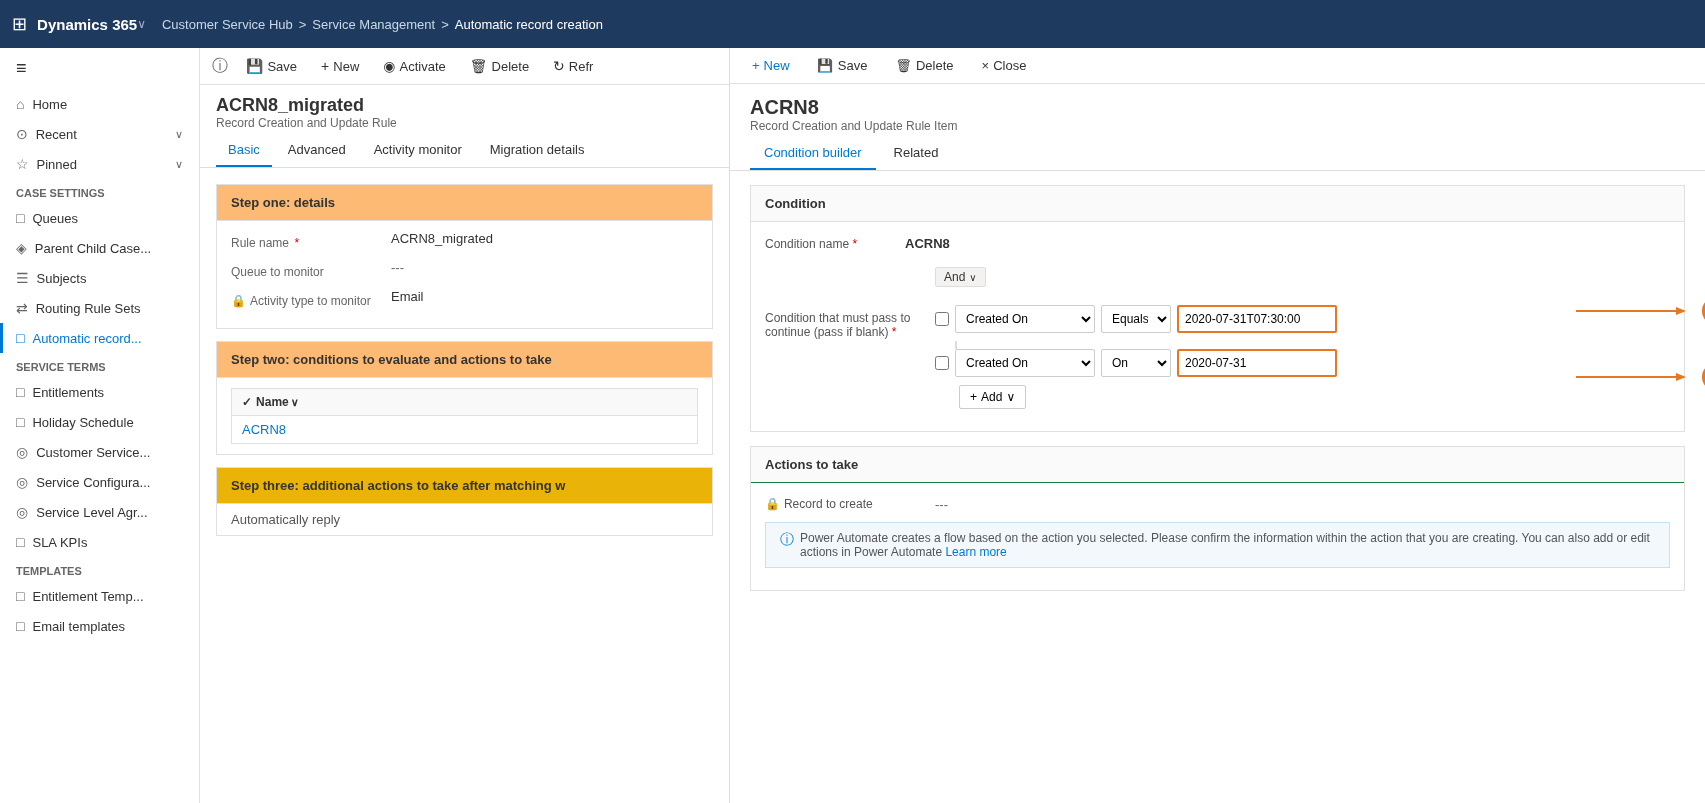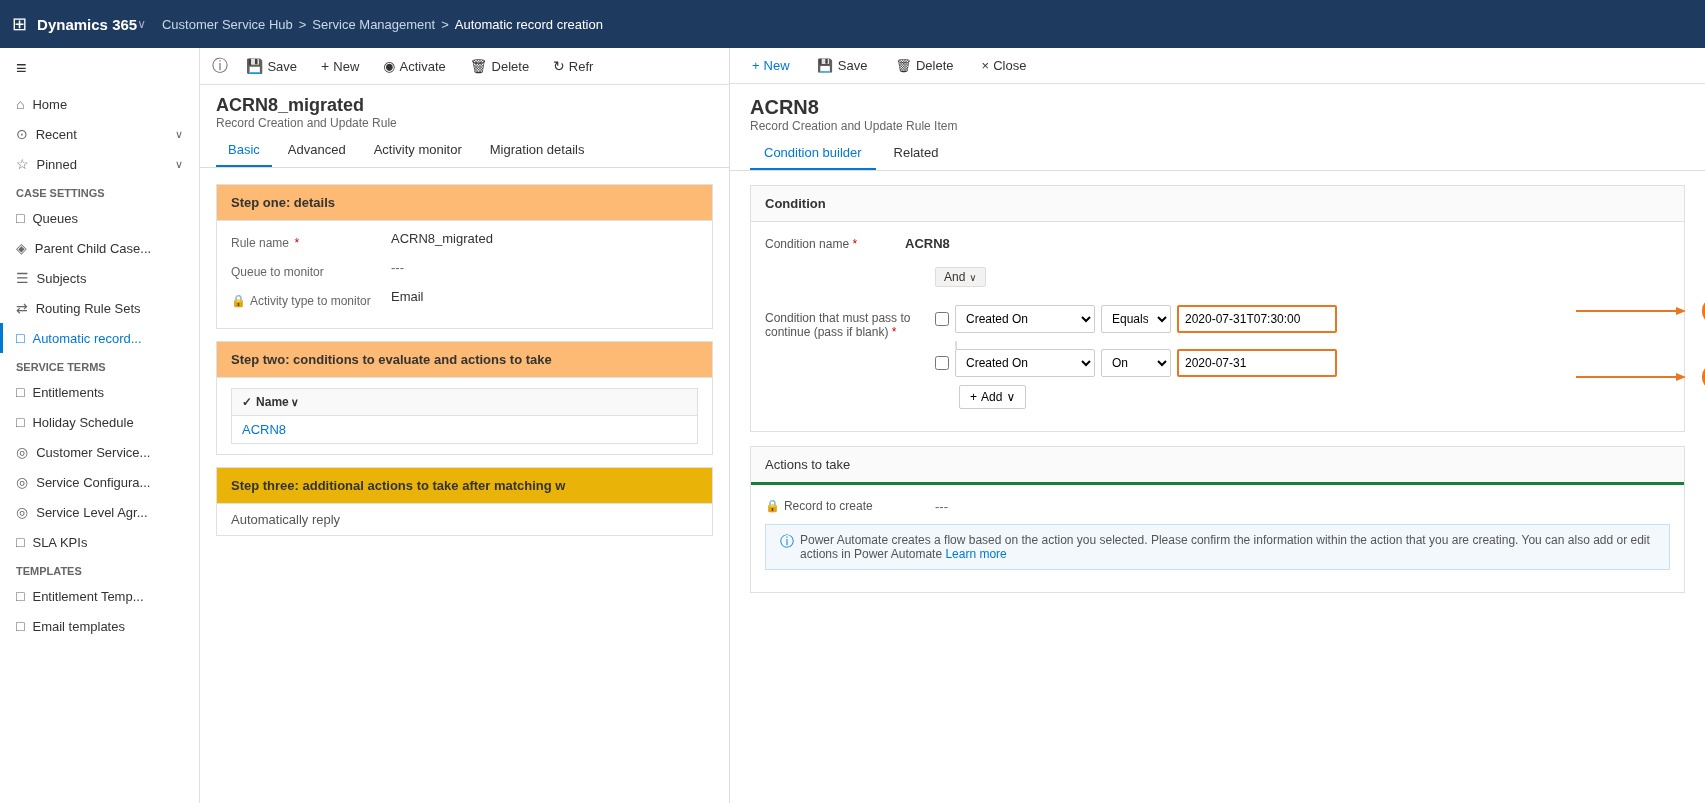--- a/index.html
+++ b/index.html
@@ -95,21 +95,21 @@
     .condition-dropdown { height: 28px; border: 1px solid #ccc; background: #fff; padding: 0 6px; font-size: 12px; cursor: pointer; border-radius: 2px; }
     .condition-field-dropdown { width: 140px; }
     .condition-op-dropdown { width: 70px; }
     .condition-value-input { height: 28px; border: 2px solid #e87722; padding: 0 6px; font-size: 12px; border-radius: 2px; width: 160px; outline: none; }
 
     .add-btn-row { margin-top: 6px; margin-left: 24px; }
     .add-btn { display: inline-flex; align-items: center; gap: 4px; border: 1px solid #ccc; background: #fff; padding: 4px 10px; font-size: 12px; cursor: pointer; border-radius: 2px; }
 
     
     .actions-panel { border: 1px solid #e0e0e0; margin: 14px 0; }
-    .actions-panel-header { padding: 10px 14px; font-size: 13px; font-weight: 400; color: #333; border-bottom: 3px solid #15803d; background: #fafafa; }
+    .actions-panel-header { padding: 10px 14px; font-size: 13px; font-weight: 700; color: #333; border-bottom: 1px solid #15803d; background: #fafafa; }
     .actions-panel-body { padding: 14px; }
     .actions-field { display: flex; align-items: flex-start; margin-bottom: 10px; gap: 10px; }
     .actions-label { font-size: 12px; color: #555; width: 160px; flex-shrink: 0; }
     .actions-value { font-size: 13px; color: #666; }
     .actions-link { color: #0078d4; cursor: pointer; text-decoration: none; display: flex; align-items: center; gap: 4px; }
 
     .info-bar { background: #f3f8fd; border: 1px solid #c7e0f4; padding: 8px 14px; font-size: 12px; color: #555; display: flex; align-items: flex-start; gap: 6px; margin: 8px 0; }
     .info-icon { color: #0078d4; font-size: 14px; flex-shrink: 0; }
     .info-link { color: #0078d4; cursor: pointer; }
 

